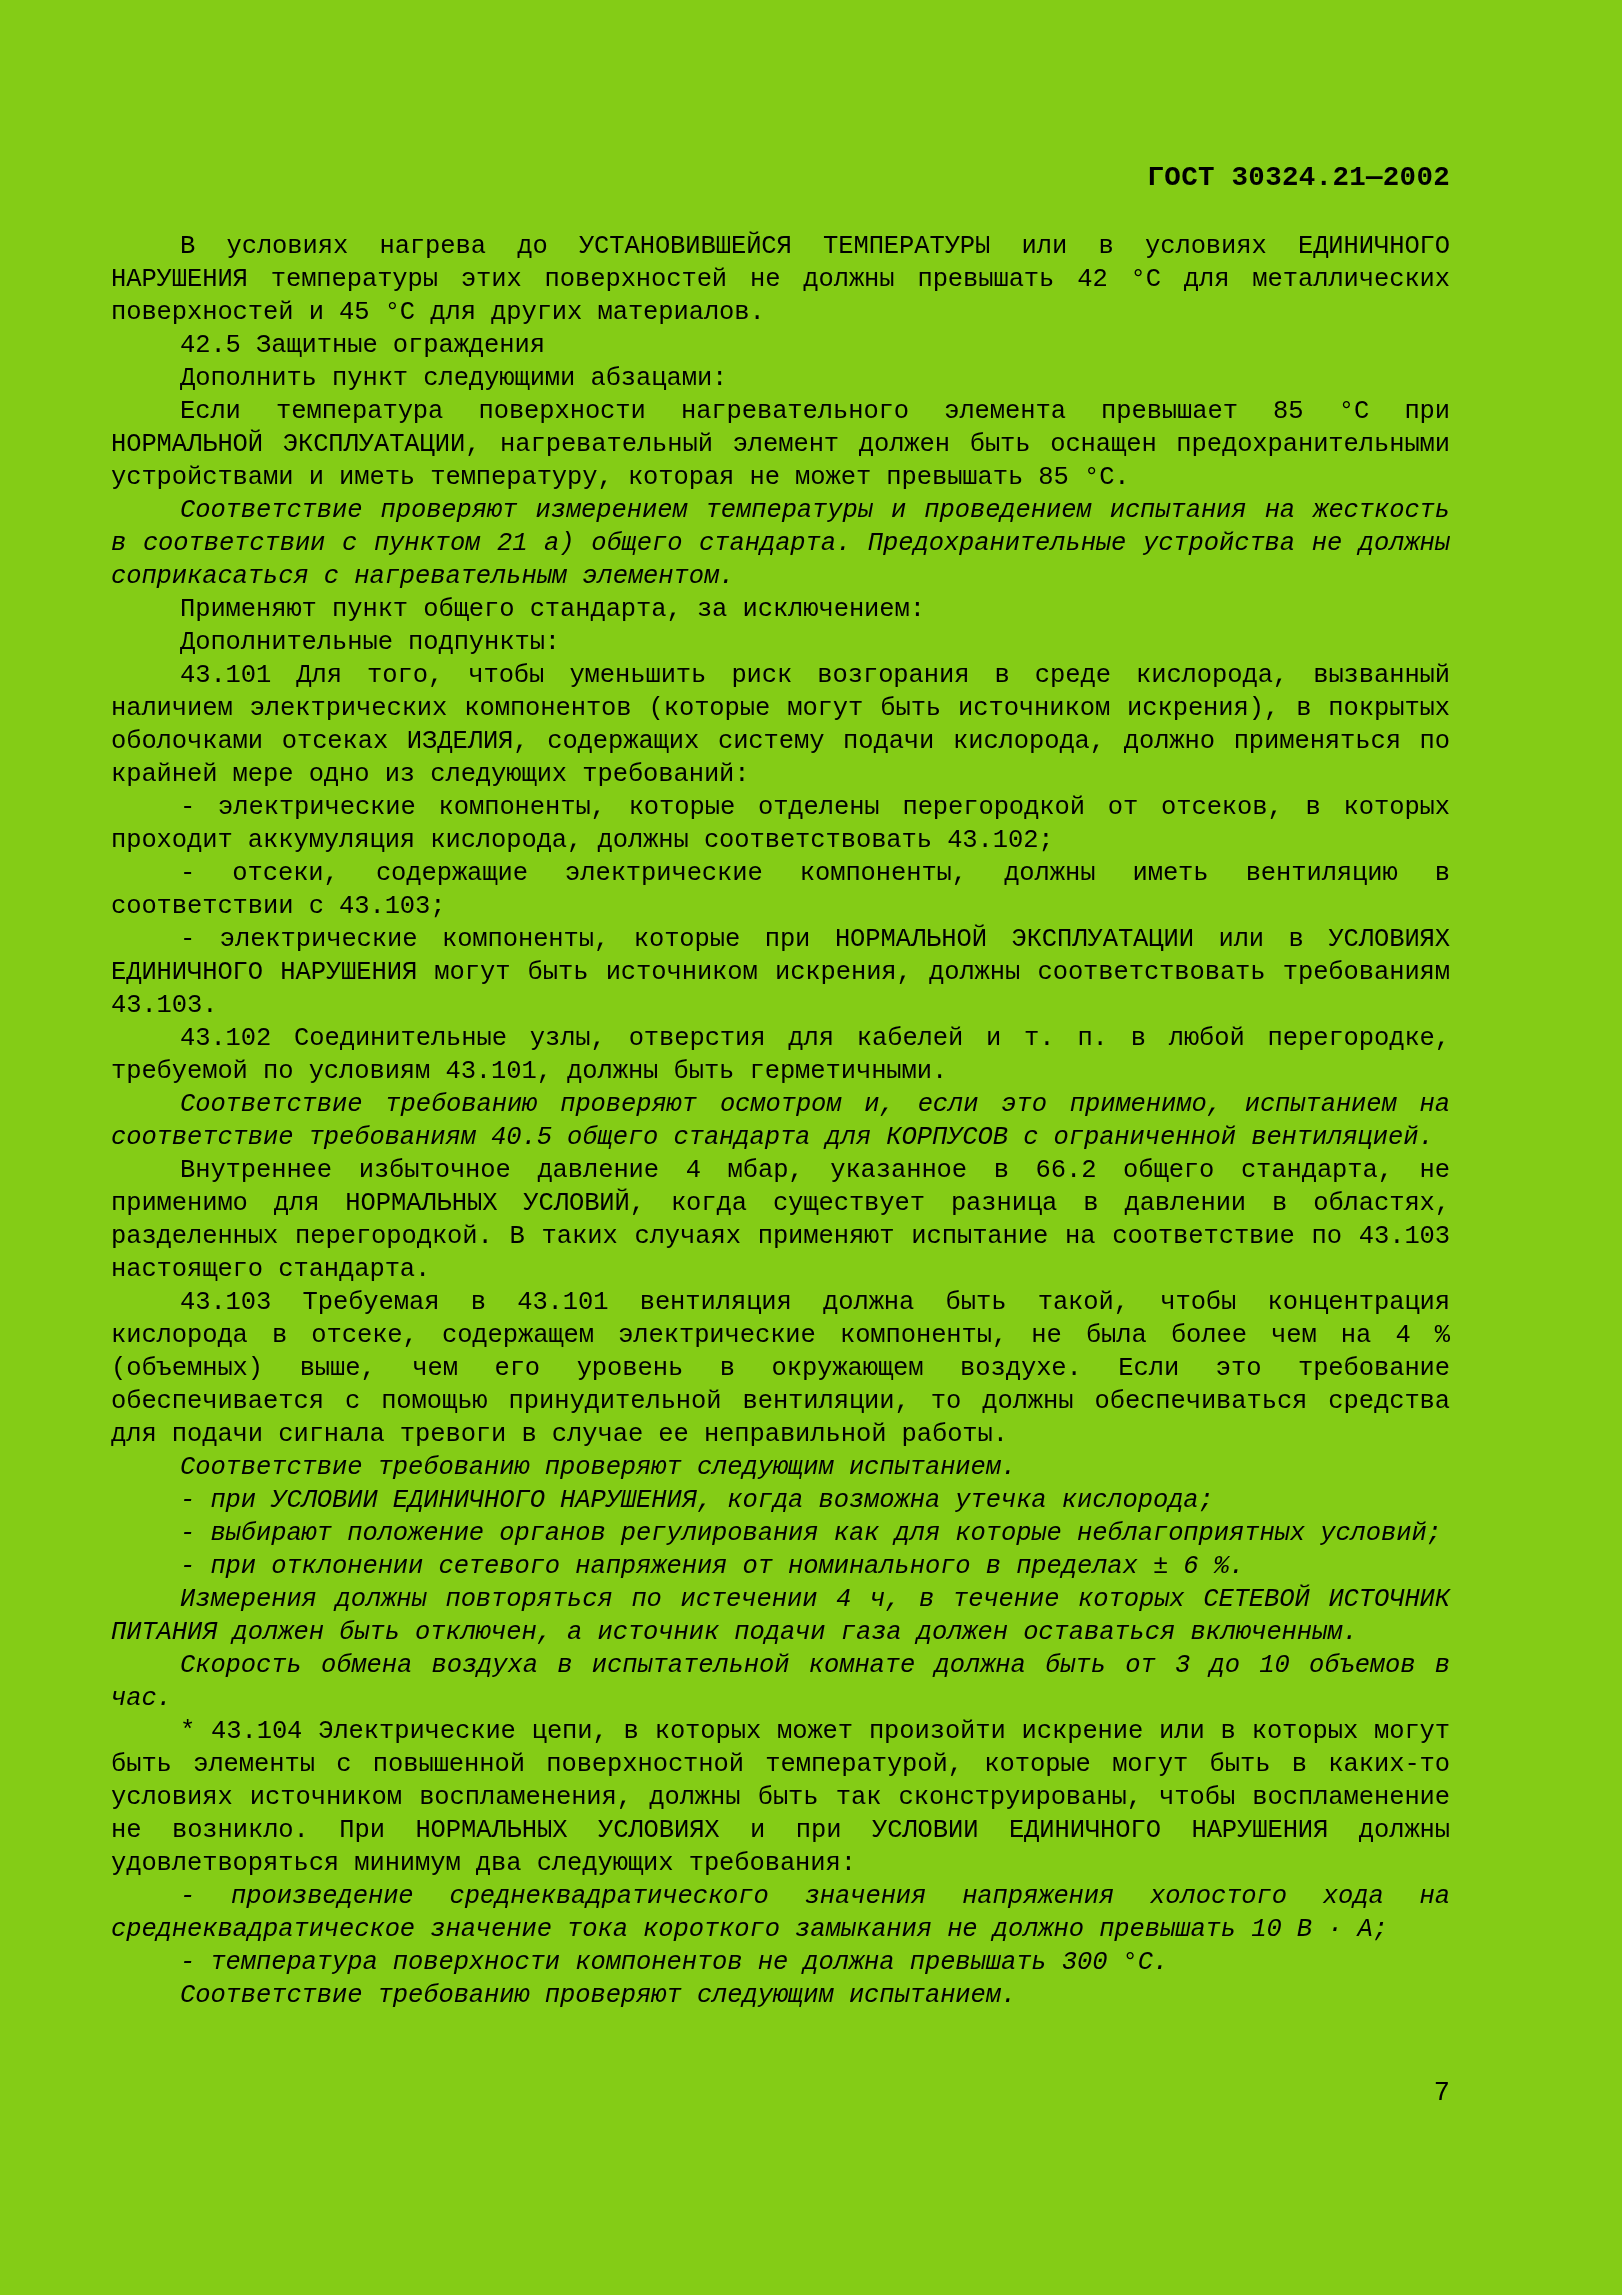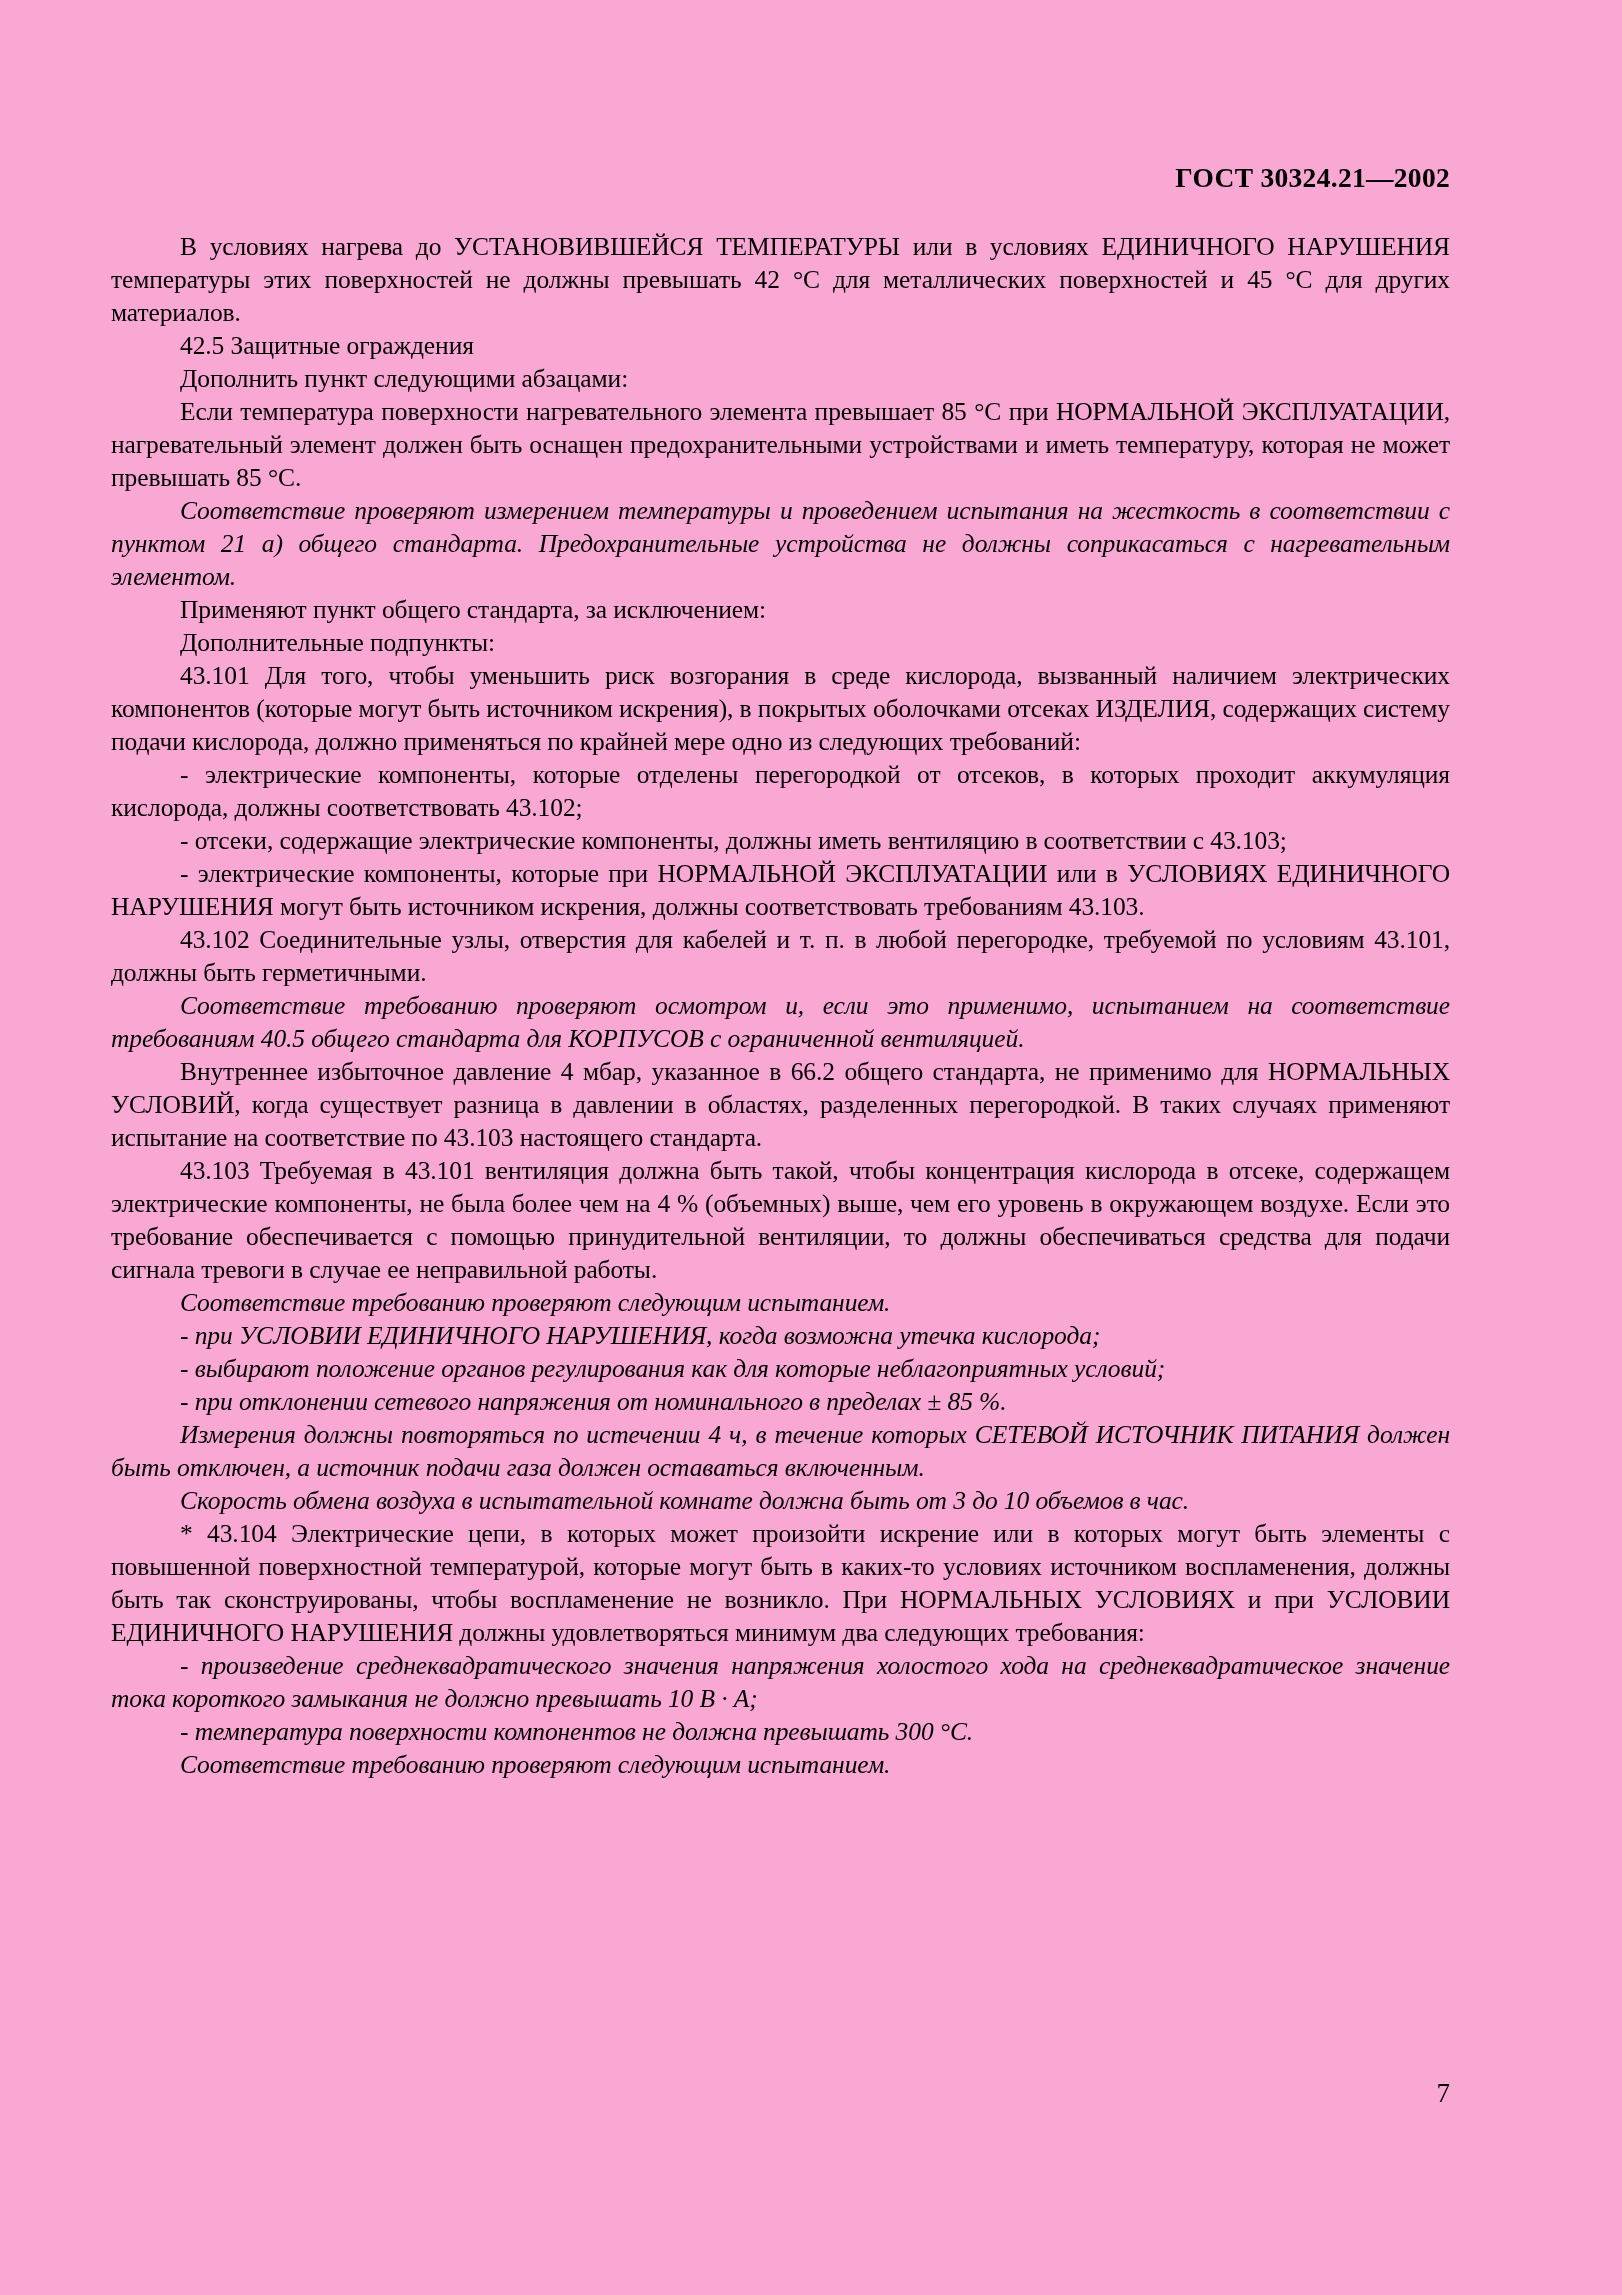--- a/index.html
+++ b/index.html
@@ -5,24 +5,24 @@
   html, body {
     margin: 0;
     padding: 0;
     background: #777;
   }
   .page {
     position: relative;
     width: 1623px;
     height: 2295px;
     margin: 0 auto;
-    background: #f9a8d4;
+    background: #84cc16;
     overflow: hidden;
     color: #000000;
-    font-family: Liberation Serif, serif;
+    font-family: Liberation Mono, monospace;
     -webkit-font-smoothing: antialiased;
   }
   .doc-header {
     position: absolute;
     top: 162px;
     left: 111px;
     width: 1339px;
     text-align: right;
     font-size: 27.5px;
     font-weight: 700;
@@ -77,21 +77,21 @@
       <p class="para normal">- электрические компоненты, которые отделены перегородкой от отсеков, в которых проходит аккумуляция кислорода, должны соответствовать 43.102;</p>
       <p class="para normal">- отсеки, содержащие электрические компоненты, должны иметь вентиляцию в соответствии с 43.103;</p>
       <p class="para normal">- электрические компоненты, которые при НОРМАЛЬНОЙ ЭКСПЛУАТАЦИИ или в УСЛОВИЯХ ЕДИНИЧНОГО НАРУШЕНИЯ могут быть источником искрения, должны соответствовать требованиям 43.103.</p>
       <p class="para normal">43.102 Соединительные узлы, отверстия для кабелей и т. п. в любой перегородке, требуемой по условиям 43.101, должны быть герметичными.</p>
       <p class="para italic">Соответствие требованию проверяют осмотром и, если это применимо, испытанием на соответствие требованиям 40.5 общего стандарта для КОРПУСОВ с ограниченной вентиляцией.</p>
       <p class="para normal">Внутреннее избыточное давление 4 мбар, указанное в 66.2 общего стандарта, не применимо для НОРМАЛЬНЫХ УСЛОВИЙ, когда существует разница в давлении в областях, разделенных перегородкой. В таких случаях применяют испытание на соответствие по 43.103 настоящего стандарта.</p>
       <p class="para normal">43.103 Требуемая в 43.101 вентиляция должна быть такой, чтобы концентрация кислорода в отсеке, содержащем электрические компоненты, не была более чем на 4 % (объемных) выше, чем его уровень в окружающем воздухе. Если это требование обеспечивается с помощью принудительной вентиляции, то должны обеспечиваться средства для подачи сигнала тревоги в случае ее неправильной работы.</p>
       <p class="para italic">Соответствие требованию проверяют следующим испытанием.</p>
       <p class="para italic">- при УСЛОВИИ ЕДИНИЧНОГО НАРУШЕНИЯ, когда возможна утечка кислорода;</p>
       <p class="para italic">- выбирают положение органов регулирования как для которые неблагоприятных условий;</p>
-      <p class="para italic">- при отклонении сетевого напряжения от номинального в пределах ± 85 %.</p>
+      <p class="para italic">- при отклонении сетевого напряжения от номинального в пределах ± 6 %.</p>
       <p class="para italic">Измерения должны повторяться по истечении 4 ч, в течение которых СЕТЕВОЙ ИСТОЧНИК ПИТАНИЯ должен быть отключен, а источник подачи газа должен оставаться включенным.</p>
       <p class="para italic">Скорость обмена воздуха в испытательной комнате должна быть от 3 до 10 объемов в час.</p>
       <p class="para normal">* 43.104 Электрические цепи, в которых может произойти искрение или в которых могут быть элементы с повышенной поверхностной температурой, которые могут быть в каких-то условиях источником воспламенения, должны быть так сконструированы, чтобы воспламенение не возникло. При НОРМАЛЬНЫХ УСЛОВИЯХ и при УСЛОВИИ ЕДИНИЧНОГО НАРУШЕНИЯ должны удовлетворяться минимум два следующих требования:</p>
       <p class="para italic">- произведение среднеквадратического значения напряжения холостого хода на среднеквадратическое значение тока короткого замыкания не должно превышать 10 В · А;</p>
       <p class="para italic">- температура поверхности компонентов не должна превышать 300 °С.</p>
       <p class="para italic">Соответствие требованию проверяют следующим испытанием.</p>
     </div>
 
   <div class="page-number">7</div>
 </div>

